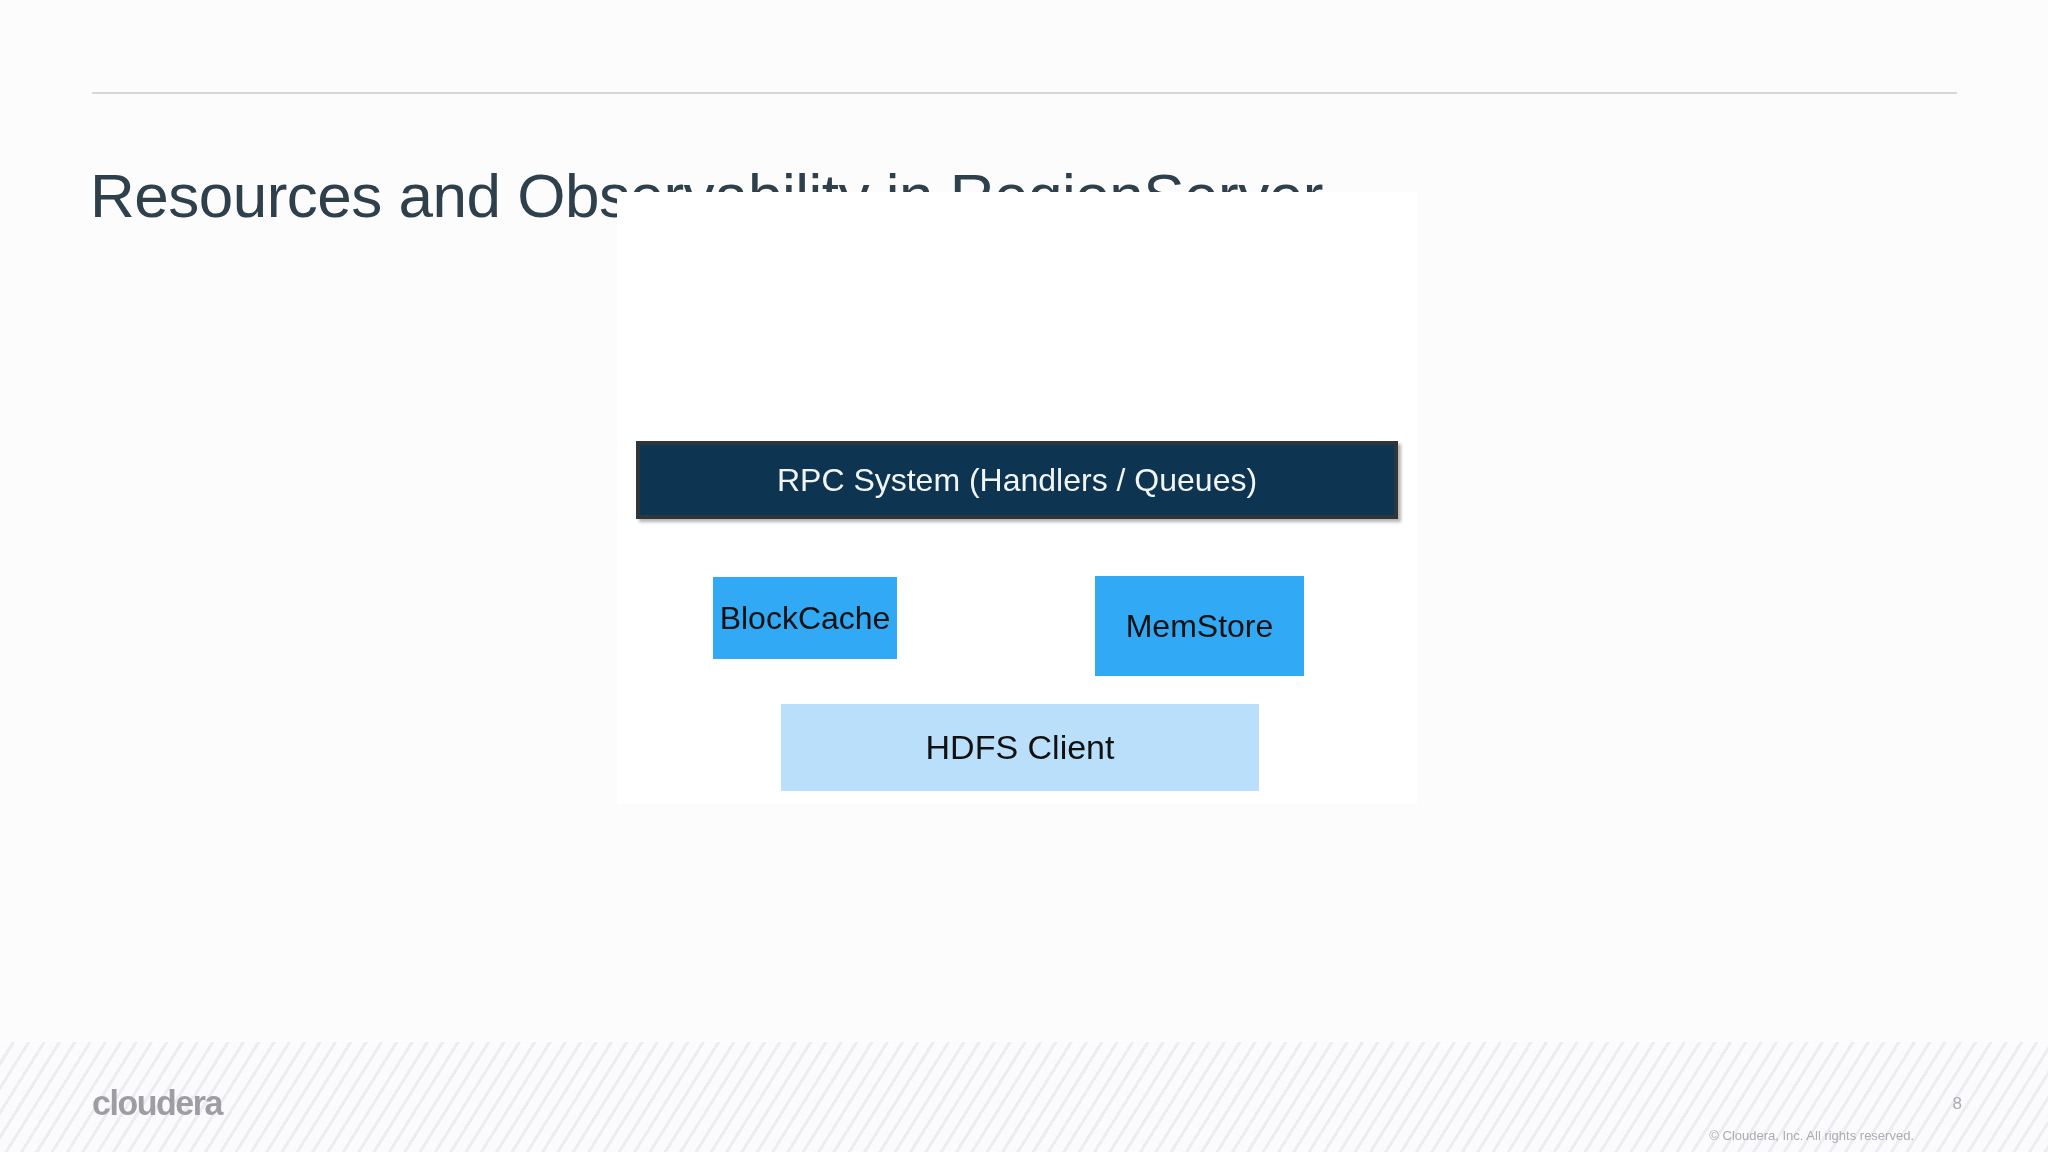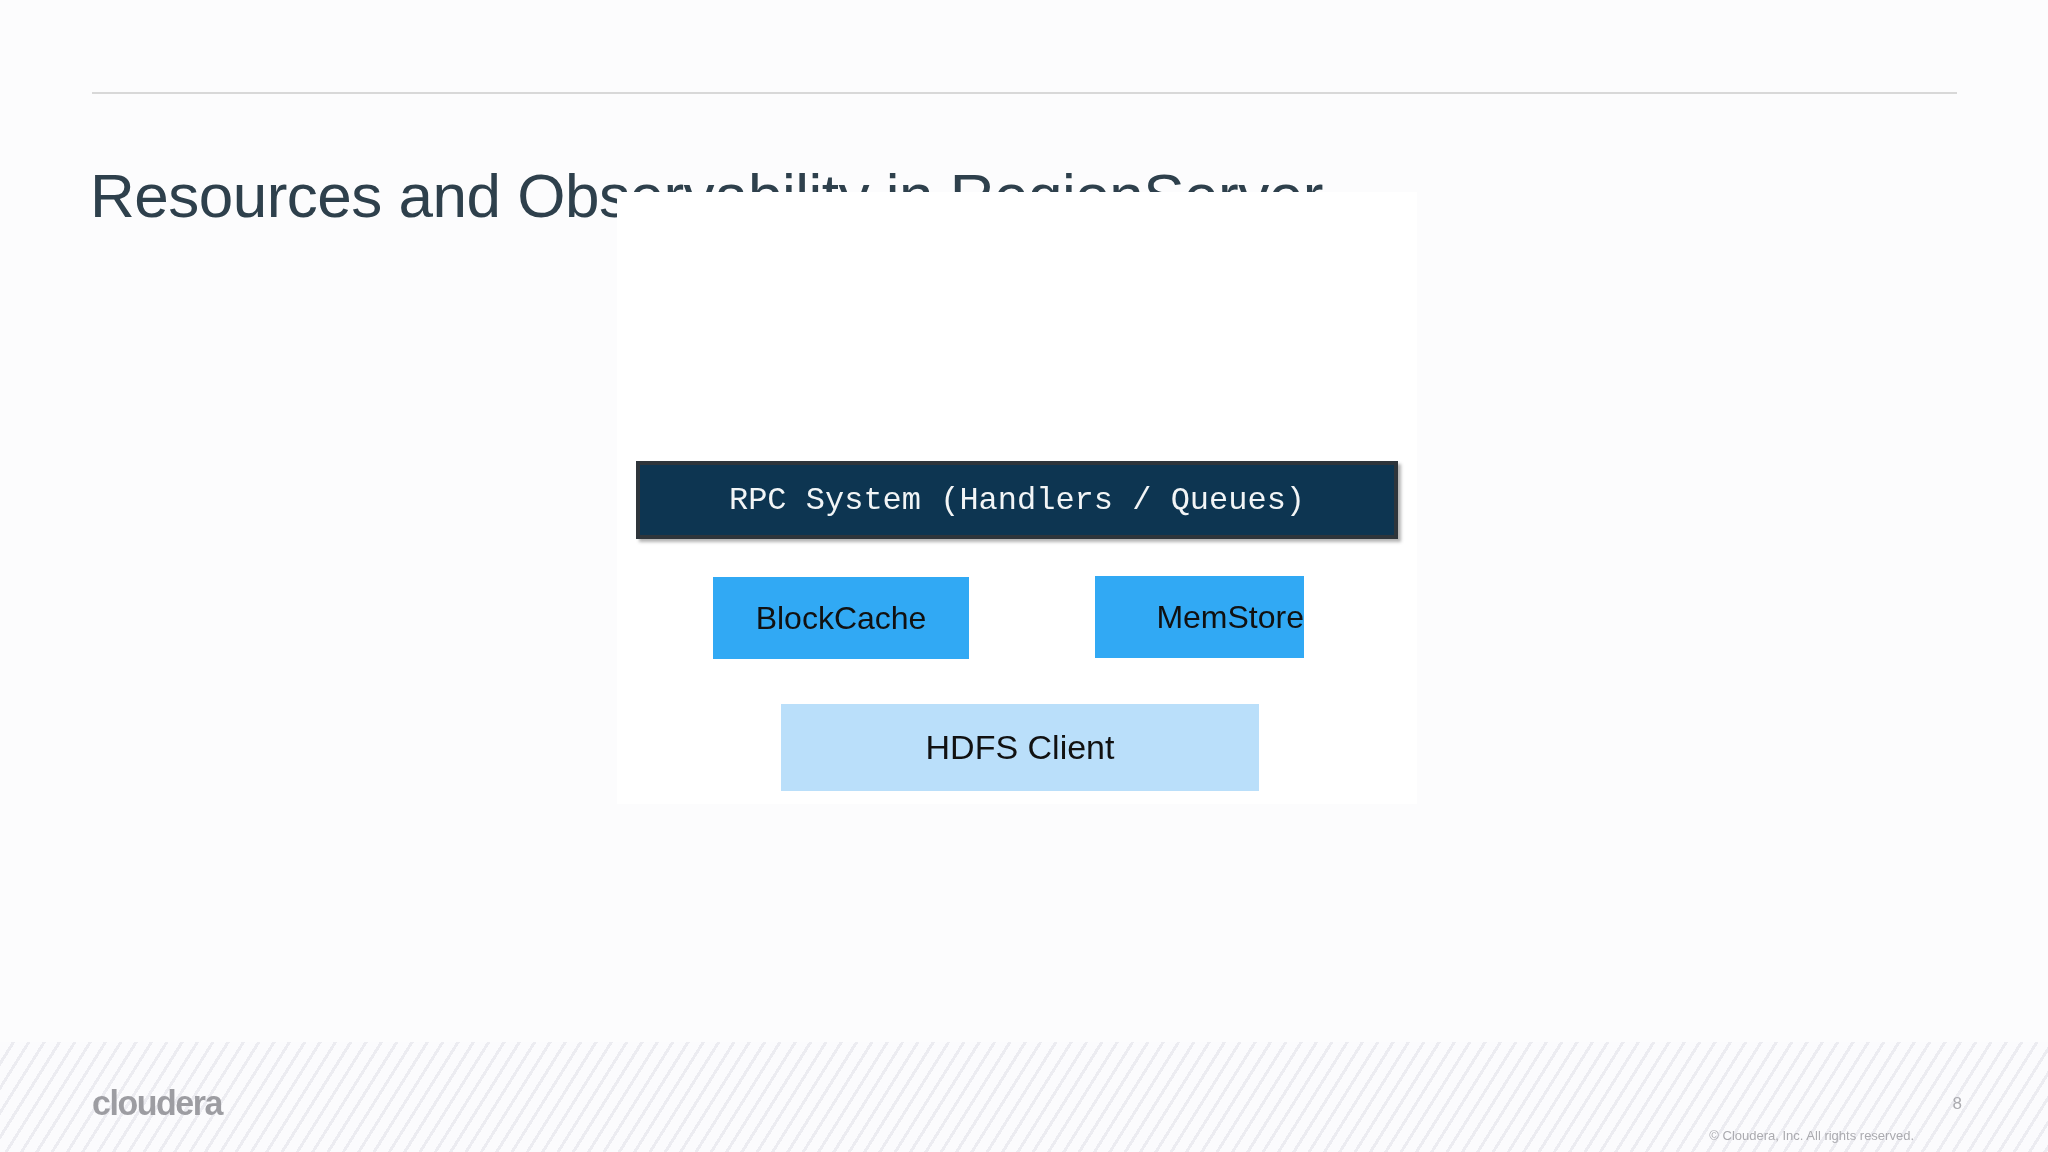--- a/index.html
+++ b/index.html
@@ -33,36 +33,35 @@
   }
   .box {
     position: absolute;
     display: flex;
     align-items: center;
     justify-content: center;
     box-sizing: border-box;
     white-space: nowrap;
   }
   .rpc-box {
-    left: 636px; top: 461px;
+    left: 636px; top: 441px;
     width: 762px; height: 78px;
     background: var(--rpc-fill, #0d3551);
     border: 4px solid var(--rpc-border, #2e353b);
     box-shadow: 3px 3px 3px rgba(40,40,40,0.35);
     color: var(--rpc-text, #f2f5f6);
     font-size: 32px;
-    font-family: Liberation Mono, monospace;
   }
   .cache-box {
     background: var(--cache-fill, #31a9f4);
     color: var(--box-text, #111111);
     font-size: 32px;
   }
-  .blockcache-box { left: 713px; top: 577px; width: 256px; height: 82px; }
-  .memstore-box  { left: 1095px; top: 576px; width: 209px; height: 82px; justify-content: flex-end; }
+  .blockcache-box { left: 713px; top: 577px; width: 184px; height: 82px; }
+  .memstore-box  { left: 1095px; top: 576px; width: 209px; height: 100px; }
   .hdfs-box {
     left: 781px; top: 704px;
     width: 478px; height: 87px;
     background: var(--hdfs-fill, #badffa);
     color: var(--box-text, #111111);
     font-size: 34px;
   }
   .footer {
     position: absolute;
     left: 0; bottom: 0;

